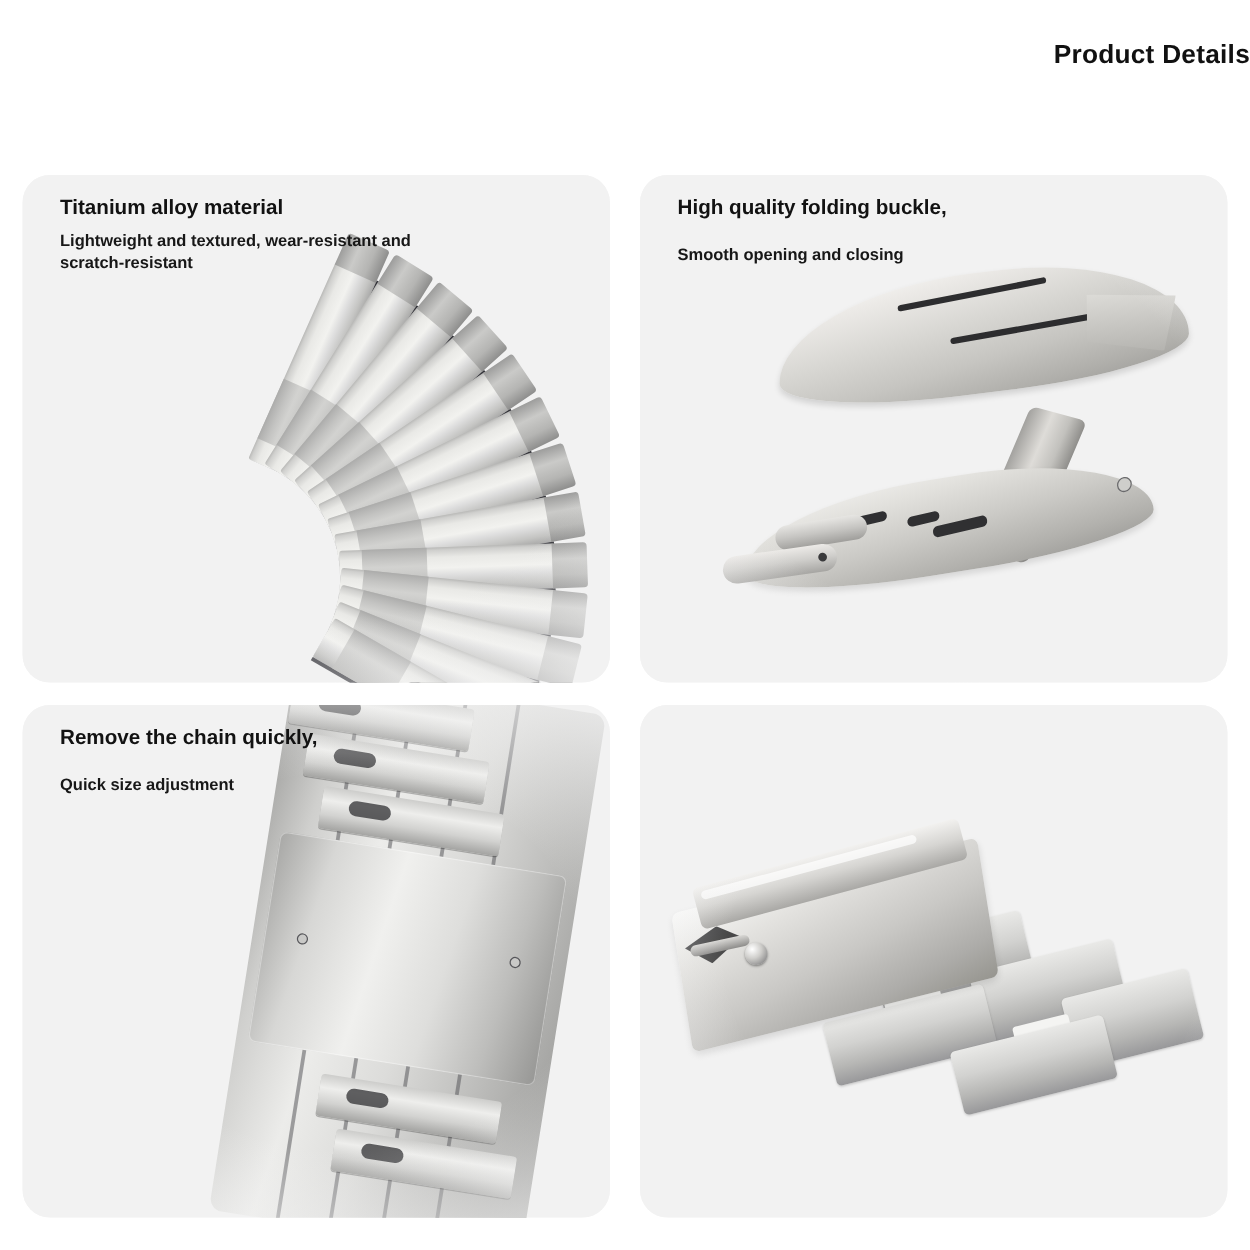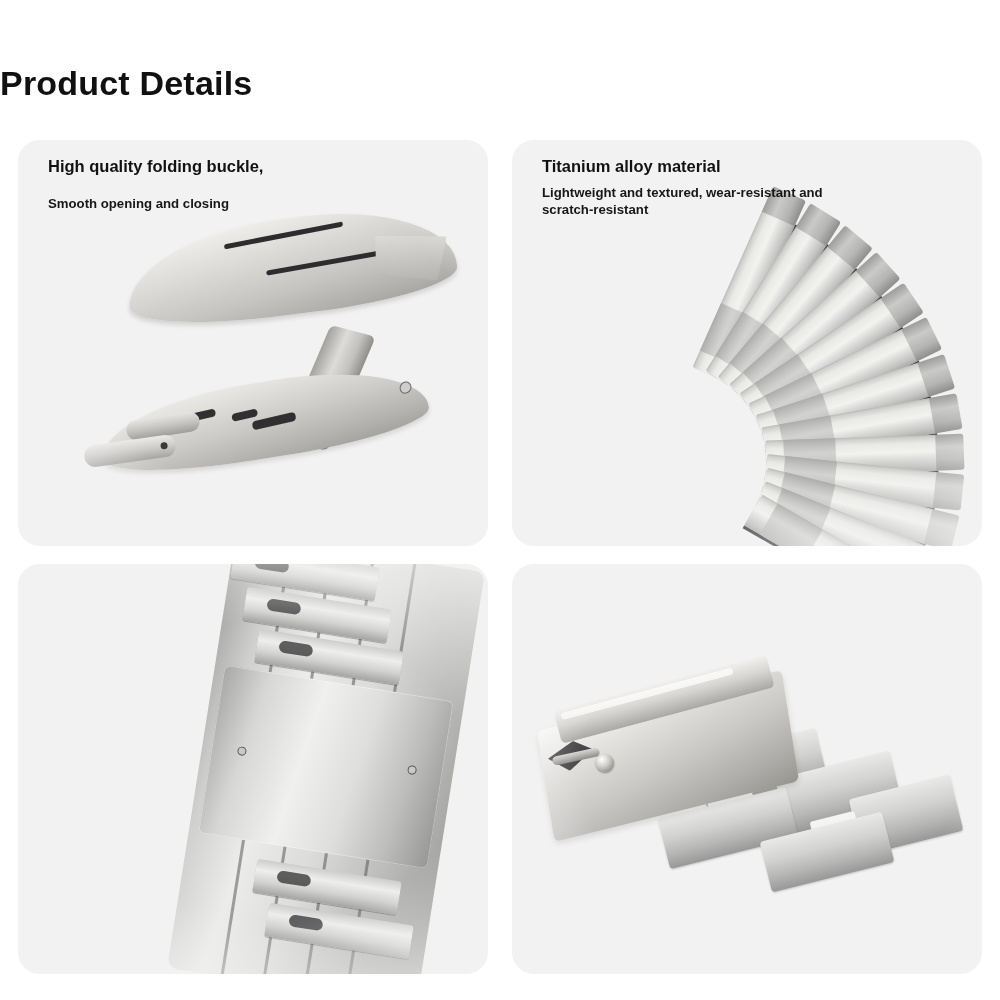--- a/index.html
+++ b/index.html
@@ -15,25 +15,25 @@
   .page {
     position: relative;
     width: 1000px;
     height: 1000px;
     background: #ffffff;
   }
 
   
   .page-title {
     position: absolute;
-    top: 64px;
+    top: 32px;
     left: 0;
     width: 1000px;
-    text-align: left;
-    font-size: 34px;
+    text-align: right;
+    font-size: 21px;
     font-weight: bold;
     color: #111111;
     letter-spacing: 0.2px;
   }
 
   
   .card-grid {
     position: absolute;
     top: 140px;
     left: 18px;
@@ -426,20 +426,82 @@
   }
 </style>
 </head>
 <body>
 
 <div class="page">
 
   <div class="page-title">Product Details</div>
 
   <div class="card-grid">
+
+    <div class="card">
+
+      <div class="band-arc">
+        <div class="link" style="transform:rotate(-66deg)">
+            <span class="facet"></span>
+            <span class="pin"></span>
+          </div>
+        <div class="link" style="transform:rotate(-58deg)">
+            <span class="facet"></span>
+            <span class="pin"></span>
+          </div>
+        <div class="link" style="transform:rotate(-50deg)">
+            <span class="facet"></span>
+            <span class="pin"></span>
+          </div>
+        <div class="link" style="transform:rotate(-42deg)">
+            <span class="facet"></span>
+            <span class="pin"></span>
+          </div>
+        <div class="link" style="transform:rotate(-34deg)">
+            <span class="facet"></span>
+            <span class="pin"></span>
+          </div>
+        <div class="link" style="transform:rotate(-26deg)">
+            <span class="facet"></span>
+            <span class="pin"></span>
+          </div>
+        <div class="link" style="transform:rotate(-18deg)">
+            <span class="facet"></span>
+            <span class="pin"></span>
+          </div>
+        <div class="link" style="transform:rotate(-10deg)">
+            <span class="facet"></span>
+            <span class="pin"></span>
+          </div>
+        <div class="link" style="transform:rotate(-2deg)">
+            <span class="facet"></span>
+            <span class="pin"></span>
+          </div>
+        <div class="link" style="transform:rotate(6deg)">
+            <span class="facet"></span>
+            <span class="pin"></span>
+          </div>
+        <div class="link" style="transform:rotate(14deg)">
+            <span class="facet"></span>
+            <span class="pin"></span>
+          </div>
+        <div class="link" style="transform:rotate(22deg)">
+            <span class="facet"></span>
+          </div>
+        <div class="link" style="transform:rotate(30deg)">
+            <span class="facet"></span>
+          </div>
+      </div>
+      <div class="soft-edge"></div>
+
+      <div class="card-text">
+        <div class="card-heading">Titanium alloy material</div>
+        <div class="card-sub">Lightweight and textured, wear-resistant and scratch-resistant</div>
+      </div>
+    </div>
 
     <div class="card">
 
       <div class="buckle">
         <div class="buckle-top">
           <span class="slot"></span>
           <span class="slot second"></span>
           <span class="edge"></span>
         </div>
         <div class="buckle-strut"></div>
@@ -457,82 +519,20 @@
       <div class="soft-edge"></div>
 
       <div class="card-text">
         <div class="card-heading">High quality folding buckle,</div>
         <div class="card-sub spaced nowrap">Smooth opening and closing</div>
       </div>
     </div>
 
     <div class="card">
 
-      <div class="band-arc">
-        <div class="link" style="transform:rotate(-66deg)">
-            <span class="facet"></span>
-            <span class="pin"></span>
-          </div>
-        <div class="link" style="transform:rotate(-58deg)">
-            <span class="facet"></span>
-            <span class="pin"></span>
-          </div>
-        <div class="link" style="transform:rotate(-50deg)">
-            <span class="facet"></span>
-            <span class="pin"></span>
-          </div>
-        <div class="link" style="transform:rotate(-42deg)">
-            <span class="facet"></span>
-            <span class="pin"></span>
-          </div>
-        <div class="link" style="transform:rotate(-34deg)">
-            <span class="facet"></span>
-            <span class="pin"></span>
-          </div>
-        <div class="link" style="transform:rotate(-26deg)">
-            <span class="facet"></span>
-            <span class="pin"></span>
-          </div>
-        <div class="link" style="transform:rotate(-18deg)">
-            <span class="facet"></span>
-            <span class="pin"></span>
-          </div>
-        <div class="link" style="transform:rotate(-10deg)">
-            <span class="facet"></span>
-            <span class="pin"></span>
-          </div>
-        <div class="link" style="transform:rotate(-2deg)">
-            <span class="facet"></span>
-            <span class="pin"></span>
-          </div>
-        <div class="link" style="transform:rotate(6deg)">
-            <span class="facet"></span>
-            <span class="pin"></span>
-          </div>
-        <div class="link" style="transform:rotate(14deg)">
-            <span class="facet"></span>
-            <span class="pin"></span>
-          </div>
-        <div class="link" style="transform:rotate(22deg)">
-            <span class="facet"></span>
-          </div>
-        <div class="link" style="transform:rotate(30deg)">
-            <span class="facet"></span>
-          </div>
-      </div>
-      <div class="soft-edge"></div>
-
-      <div class="card-text">
-        <div class="card-heading">Titanium alloy material</div>
-        <div class="card-sub">Lightweight and textured, wear-resistant and scratch-resistant</div>
-      </div>
-    </div>
-
-    <div class="card">
-
       <div class="clasp">
         <div class="clasp-band">
           <span class="groove g1"></span>
           <span class="groove g2"></span>
           <span class="groove g3"></span>
           <span class="groove g4"></span>
         </div>
         <div class="chain-link t1">
             <span class="notch"></span>
           </div>
@@ -548,20 +548,24 @@
         </div>
         <div class="chain-link b1">
             <span class="notch"></span>
           </div>
         <div class="chain-link b2">
             <span class="notch"></span>
           </div>
       </div>
       <div class="soft-edge"></div>
 
+      <div class="card-text">
+        <div class="card-heading">Remove the chain quickly,</div>
+        <div class="card-sub spaced nowrap">Quick size adjustment</div>
+      </div>
     </div>
 
     <div class="card">
 
       <div class="connector">
         <div class="conn-link l1"></div>
         <div class="conn-link l2"></div>
         <div class="conn-link l3"></div>
         <div class="conn-step s1"></div>
         <div class="conn-link l4"></div>

